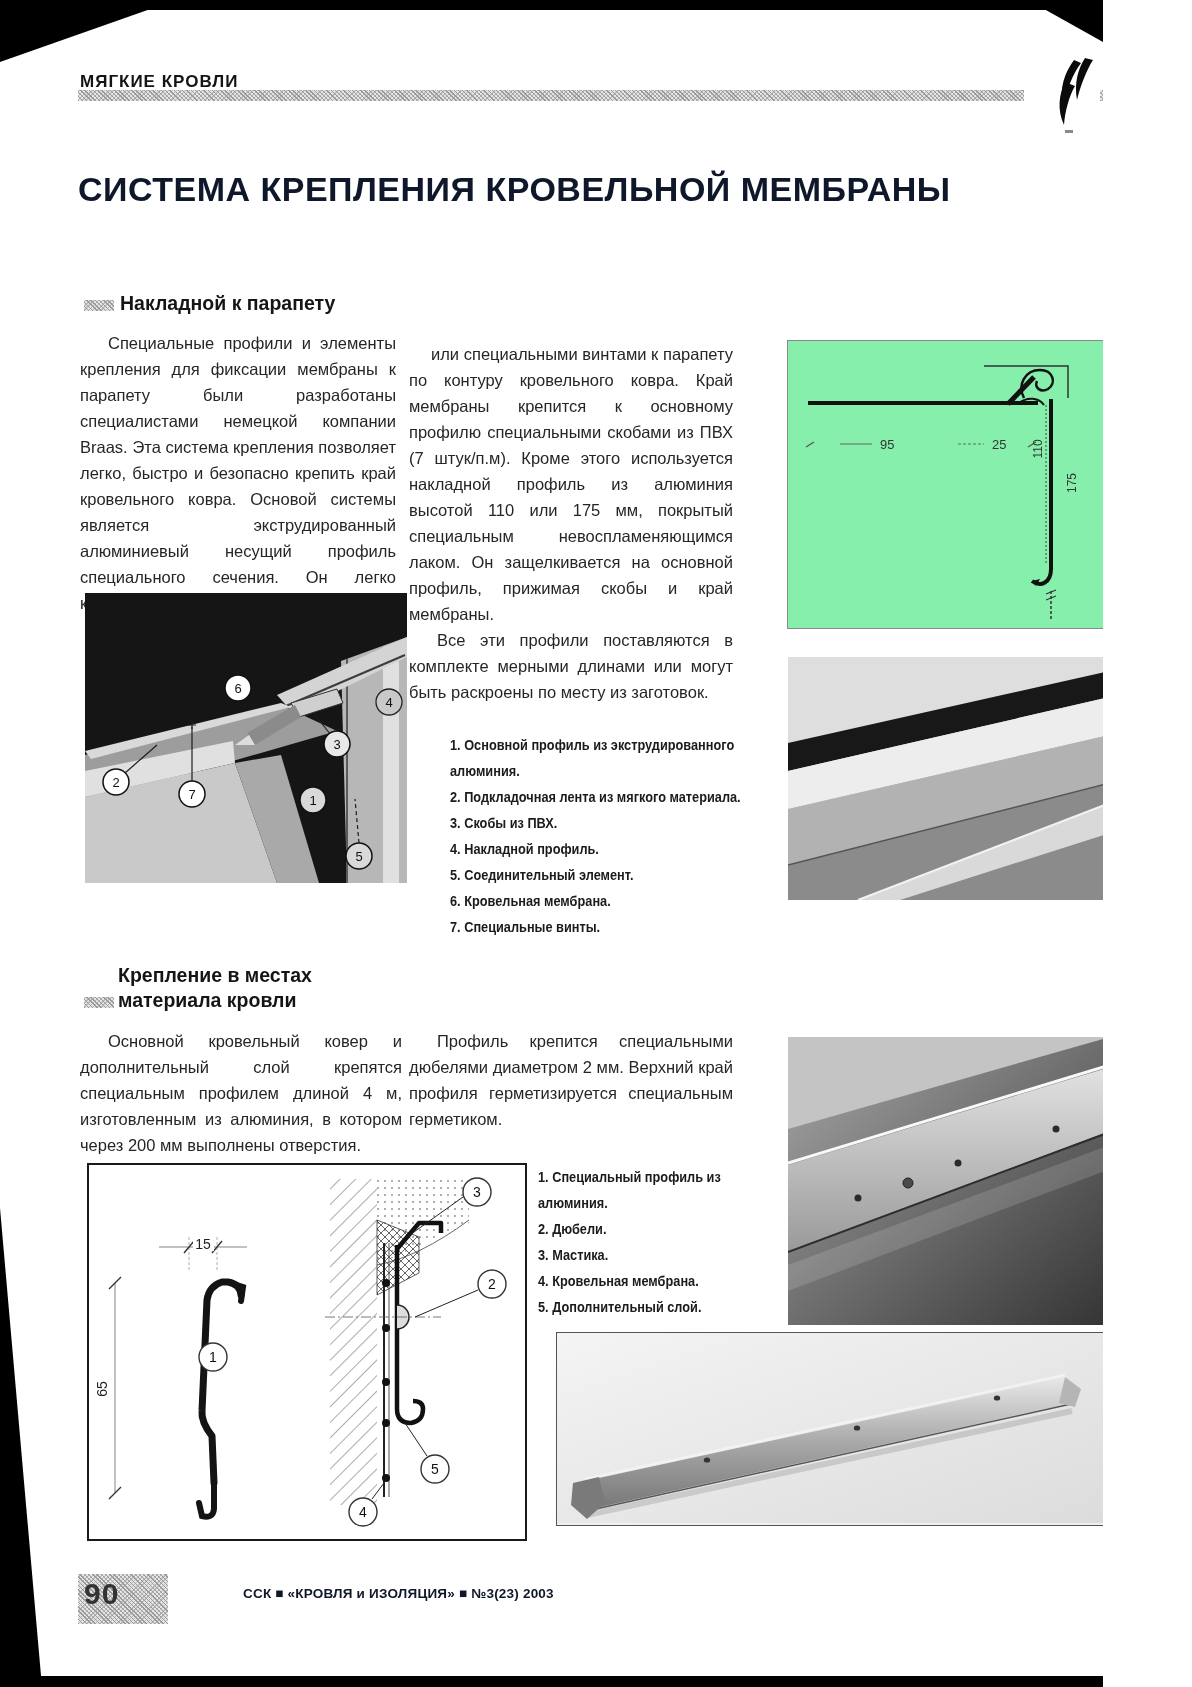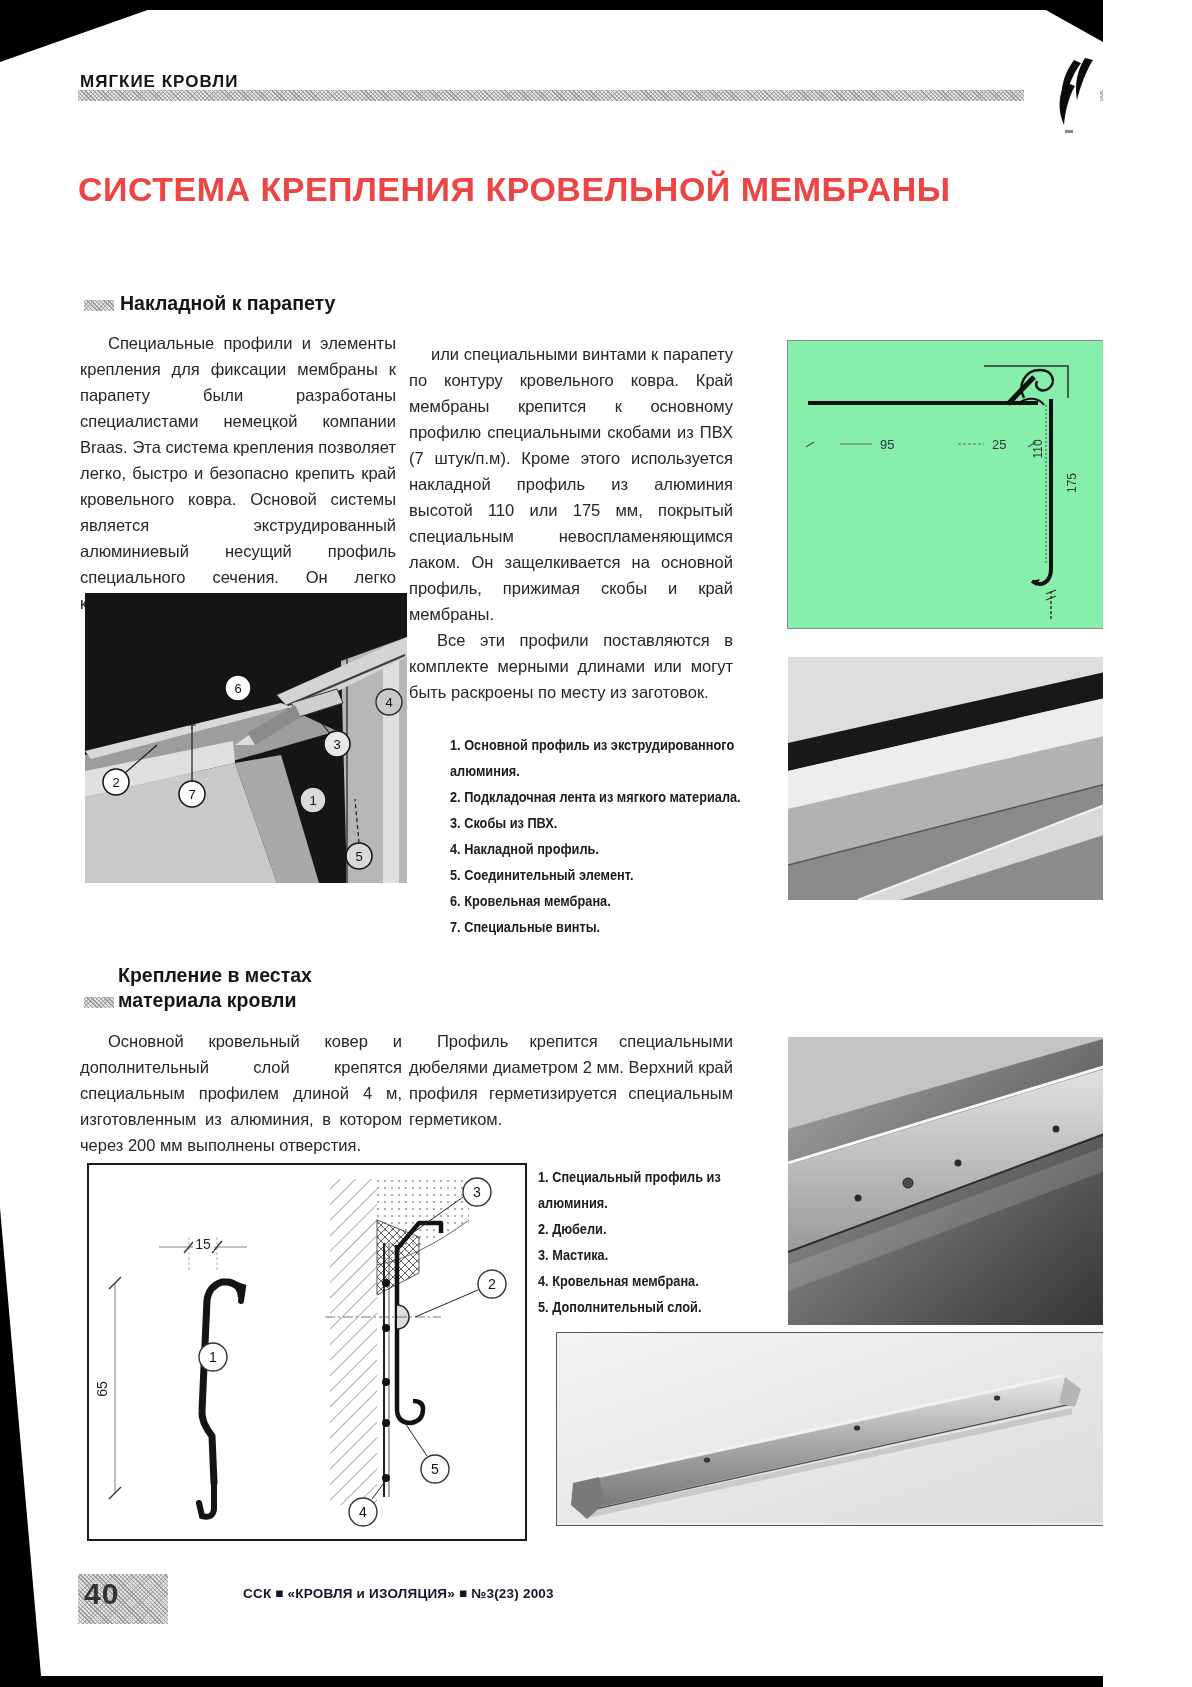--- a/index.html
+++ b/index.html
@@ -6,21 +6,21 @@
   .page{position:relative;width:1103px;height:1687px;background:#ffffff;overflow:hidden;
         font-family:"Liberation Sans","DejaVu Sans",sans-serif;color:#222;}
   .abs{position:absolute;}
   .hatch{background:
      repeating-linear-gradient(45deg,#9a9a9a 0 1px,rgba(0,0,0,0) 1px 3px),
      repeating-linear-gradient(-45deg,#b8b8b8 0 1px,#e4e4e4 1px 3px);}
   .kicker{left:80px;top:72px;font-size:17px;font-weight:bold;letter-spacing:1px;color:#141414;}
   .rule-a{left:78px;top:90px;width:946px;height:11px;}
   .rule-b{left:1100px;top:90px;width:36px;height:11px;}
   .logo{left:1038px;top:58px;width:58px;height:80px;}
-  .title{left:78px;top:170px;font-size:34px;font-weight:bold;color:#ef4444;letter-spacing:.5px;white-space:nowrap;}
+  .title{left:78px;top:170px;font-size:34px;font-weight:bold;color:#0f172a;letter-spacing:.5px;white-space:nowrap;}
   .h2{font-size:19.5px;font-weight:bold;color:#151515;}
   .marker{width:30px;height:11px;}
   .body-col{font-size:16.5px;line-height:26px;color:#262626;text-align:justify;}
   .body-col p{margin:0;}
   .ind{text-indent:28px;}
   .ind-sm{text-indent:22px;}
   .legend{font-weight:bold;font-size:15px;line-height:26px;color:#1b1b1b;
           transform:scaleX(.85);transform-origin:0 0;}
   .figure{border:1px solid #8a8a8a;background:#86efac;}
   .foot-num{left:84px;top:1577px;font-size:30px;font-weight:bold;color:#333;letter-spacing:1px;}
@@ -320,21 +320,21 @@
       <line x1="34" y1="177" x2="514" y2="71" stroke="#555" stroke-width="1.5"></line>
       <polygon points="16,150 42,144 48,170 30,186 14,172" fill="#7a7a7a"></polygon>
       <polygon points="508,44 524,56 518,74 502,70" fill="#b5b5b5"></polygon>
       <ellipse cx="150" cy="127" rx="3.2" ry="2.6" fill="#333"></ellipse>
       <ellipse cx="300" cy="95" rx="3.2" ry="2.6" fill="#333"></ellipse>
       <ellipse cx="440" cy="65" rx="3.2" ry="2.6" fill="#333"></ellipse>
     </svg>
   </div>
 
   <div class="abs foot-sq hatch"></div>
-  <div class="abs foot-num">40</div>
+  <div class="abs foot-num">90</div>
   <div class="abs imprint">ССК ■ «КРОВЛЯ и ИЗОЛЯЦИЯ» ■ №3(23) 2003</div>
 
   <svg class="abs" style="left:0;top:0;pointer-events:none;z-index:50;" width="1192" height="1687" viewBox="0 0 1192 1687">
     <polygon points="0,0 1192,0 1192,10 0,10" fill="#000"></polygon>
     <polygon points="0,0 176,0 0,62" fill="#000"></polygon>
     <polygon points="1028,0 1192,0 1192,92" fill="#000"></polygon>
     <polygon points="1186,80 1192,80 1192,420" fill="#000"></polygon>
     <polygon points="0,1676 1192,1676 1192,1687 0,1687" fill="#000"></polygon>
     <polygon points="0,1208 42,1687 0,1687" fill="#000"></polygon>
     <polygon points="1100,1687 1192,1648 1192,1687" fill="#000"></polygon>

